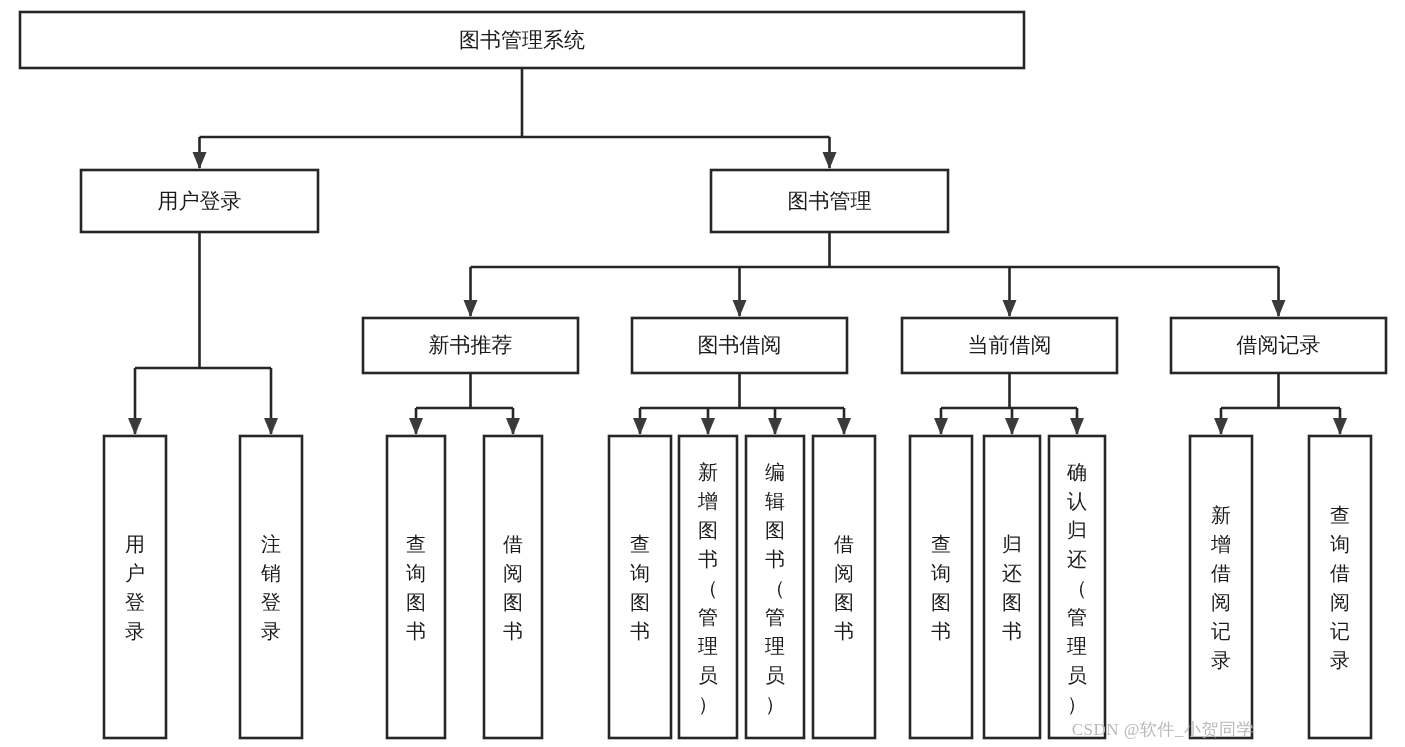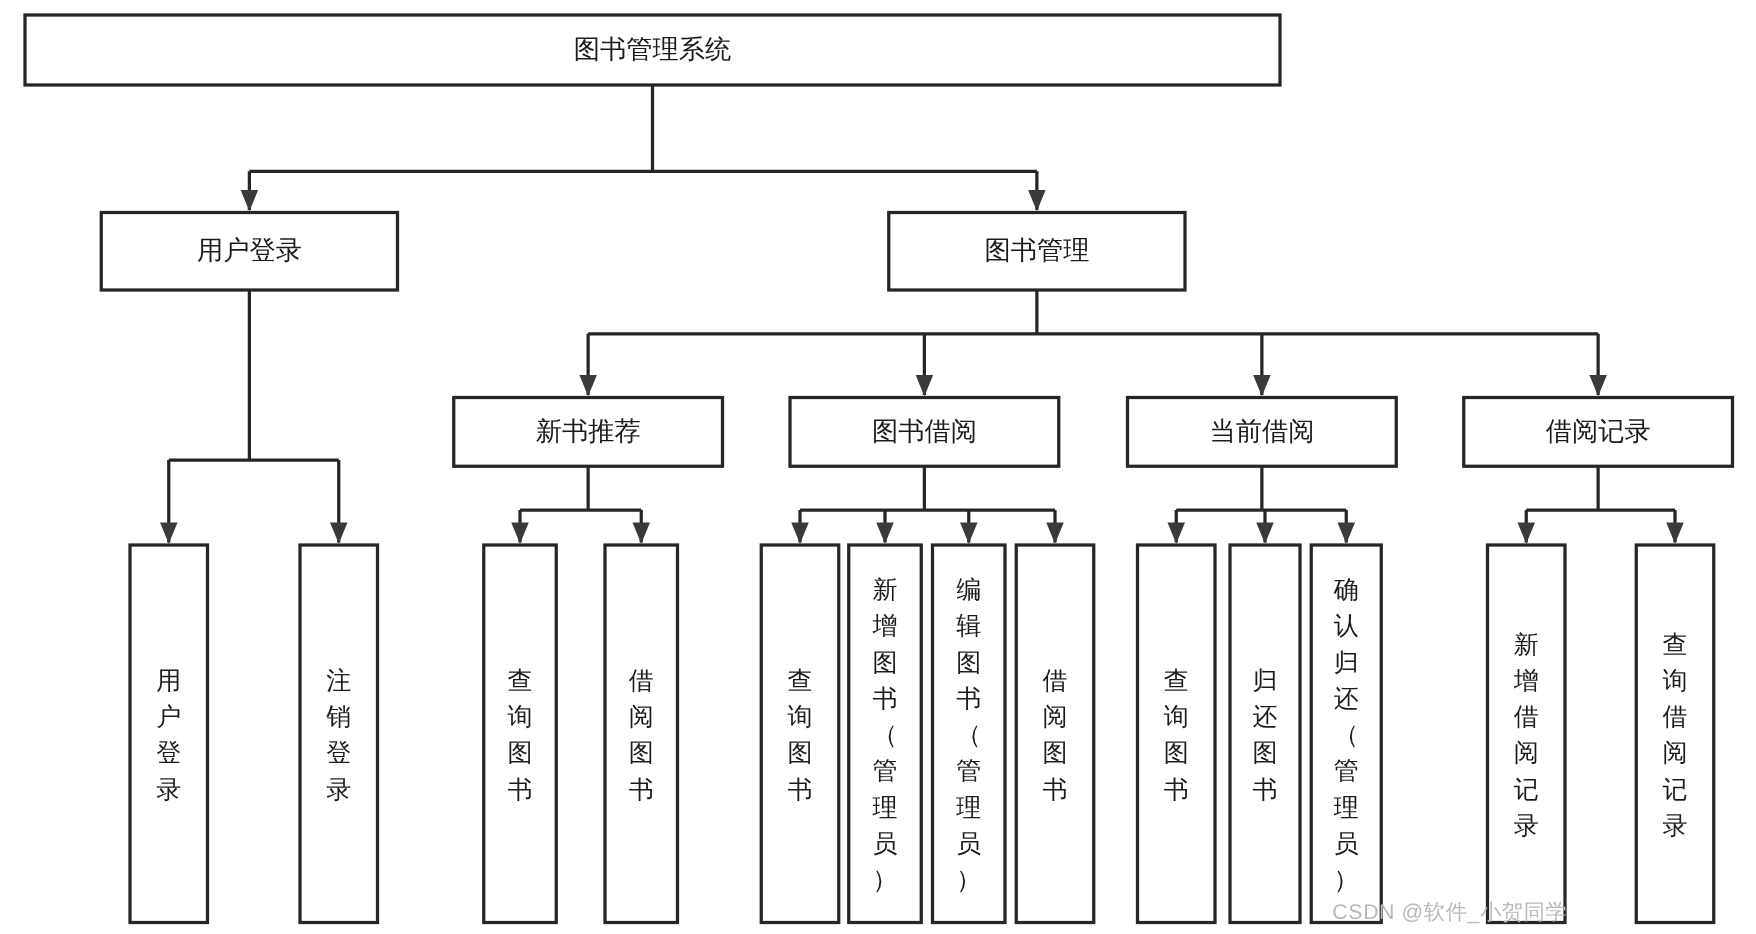--- a/index.html
+++ b/index.html
@@ -52,21 +52,21 @@
   .node-label-v {
     font-family: "Liberation Sans", "DejaVu Sans", sans-serif;
     font-size: 20px;
     fill: #1b1b1b;
     text-anchor: middle;
   }
   .watermark {
     position: absolute;
     right: 16px;
     bottom: 6px;
-    font-family: Liberation Sans, sans-serif;
+    font-family: Liberation Serif, serif;
     font-size: 17px;
     color: #b9b9b9;
     letter-spacing: 0.5px;
     white-space: nowrap;
     user-select: none;
   }
 </style>
 </head>
 <body>
 

